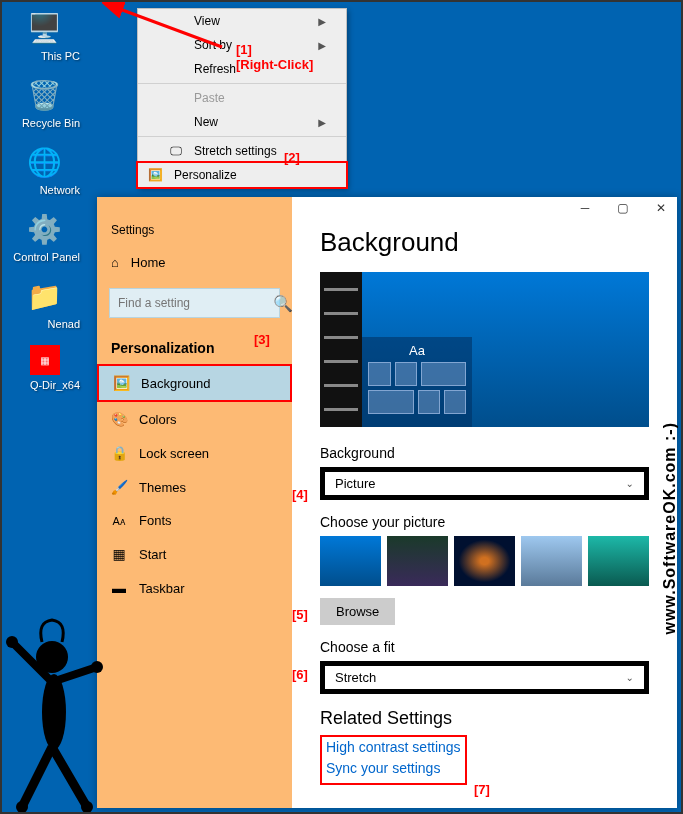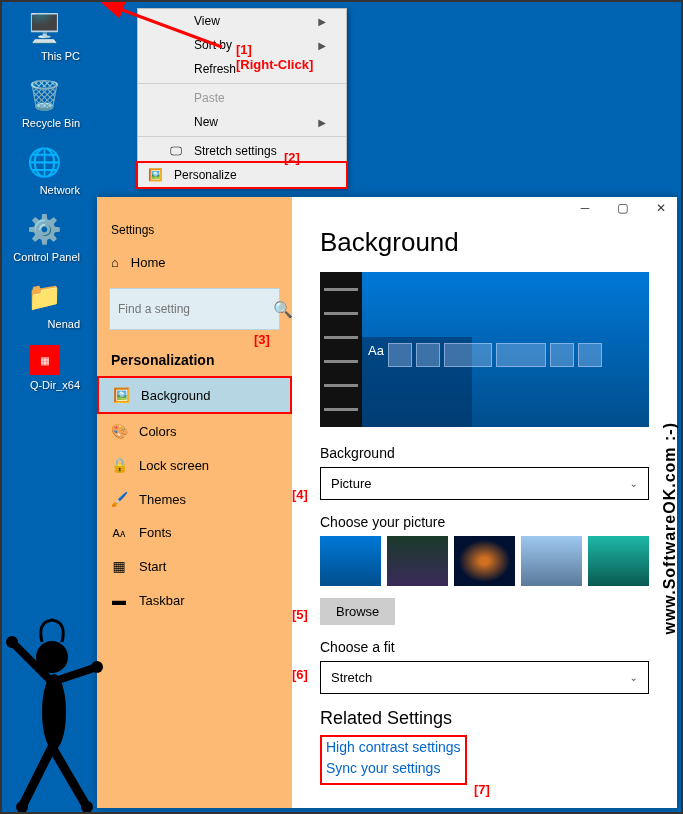--- a/index.html
+++ b/index.html
@@ -21,40 +21,40 @@
 
     
     .anno { position: absolute; color: red; font-weight: bold; font-size: 13px; pointer-events: none; z-index: 50; }
     .arrow { position: absolute; z-index: 40; }
 
     
     .settings-win { position: absolute; top: 195px; left: 95px; width: 580px; height: 611px; background: #fff; display: flex; box-shadow: 0 0 8px rgba(0,0,0,0.3); }
     .sidebar { width: 195px; background: #fdba74; padding-top: 18px; display: flex; flex-direction: column; }
     .sidebar .app-title { padding: 8px 14px; font-size: 12px; }
     .sidebar .home { padding: 10px 14px; display: flex; align-items: center; gap: 12px; font-size: 13px; cursor: pointer; }
-    .sidebar .searchbox { margin: 8px 12px; height: 42px; background: #e0eef4; border: 1px solid #b8d4df; display: flex; align-items: center; padding: 0 8px; }
+    .sidebar .searchbox { margin: 8px 12px; height: 30px; background: #e0eef4; border: 1px solid #b8d4df; display: flex; align-items: center; padding: 0 8px; }
     .sidebar .searchbox input { flex: 1; border: none; background: transparent; outline: none; font-size: 12px; color: #666; }
     .sidebar .section-title { padding: 14px 14px 8px; font-size: 14px; font-weight: 600; }
     .sidebar .nav-item { padding: 9px 14px; display: flex; align-items: center; gap: 12px; font-size: 13px; cursor: pointer; }
     .sidebar .nav-item.selected { background: #b7d6e3; }
     .sidebar .nav-item .nav-icon { width: 16px; text-align: center; font-size: 14px; }
     .redbox { border: 2px solid red; }
 
     .content { flex: 1; background: #fff; padding: 0 28px 10px; overflow: hidden; position: relative; }
     .title-bar-controls { position: absolute; top: 4px; right: 6px; display: flex; gap: 18px; font-size: 12px; color: #333; }
     .title-bar-controls span { cursor: pointer; width: 20px; text-align: center; }
     .content h1 { font-weight: 300; font-size: 26px; margin-top: 30px; margin-bottom: 14px; }
     .preview { width: 100%; height: 155px; background: linear-gradient(to bottom, #0078d7, #004e8c); position: relative; margin-bottom: 18px; display: flex; align-items: flex-end; }
     .preview .taskbar-side { width: 42px; background: #111; height: 100%; display: flex; flex-direction: column; justify-content: space-around; padding: 6px 4px; }
     .preview .taskbar-side div { height: 3px; background: #888; }
-    .preview .start-tile { width: 110px; height: 90px; background: rgba(0,50,100,0.6); margin-left: 0; padding: 6px; display: flex; flex-direction: row; gap: 4px; }
+    .preview .start-tile { width: 110px; height: 90px; background: rgba(0,50,100,0.6); margin-left: 0; padding: 6px; display: flex; flex-direction: column; gap: 4px; }
     .preview .start-tile .row { display: flex; gap: 4px; }
     .preview .start-tile .tile { background: rgba(200,220,255,0.3); border: 1px solid rgba(200,220,255,0.5); }
     .label-text { font-size: 14px; margin-bottom: 6px; }
-    .dropdown { width: 100%; height: 33px; border: 1px solid #000000; display: flex; align-items: center; justify-content: space-between; padding: 0 10px; font-size: 13px; margin-bottom: 14px; cursor: pointer; background: #fff; }
+    .dropdown { width: 100%; height: 33px; border: 5px solid #000000; display: flex; align-items: center; justify-content: space-between; padding: 0 10px; font-size: 13px; margin-bottom: 14px; cursor: pointer; background: #fff; }
     .dropdown .dd-chev { font-size: 10px; color: #555; }
     .thumbs { display: flex; gap: 6px; height: 50px; margin-bottom: 12px; }
     .thumbs .th { flex: 1; cursor: pointer; }
     .browse-btn { display: inline-block; padding: 6px 16px; background: #ccc; font-size: 13px; margin-bottom: 14px; cursor: pointer; }
     .related-title { font-size: 18px; margin-top: 14px; margin-bottom: 10px; }
     .link { color: #0066cc; font-size: 14px; display: block; margin-bottom: 5px; cursor: pointer; }
     .links-box { border: 2px solid red; padding: 2px 4px; margin-top: -4px; display: inline-block; }
 
     
     .watermark { position: absolute; right: 2px; bottom: 390px; transform: rotate(-90deg); transform-origin: right bottom; font-size: 16px; font-weight: bold; color: #000; white-space: nowrap; letter-spacing: 1px; z-index: 60; }

